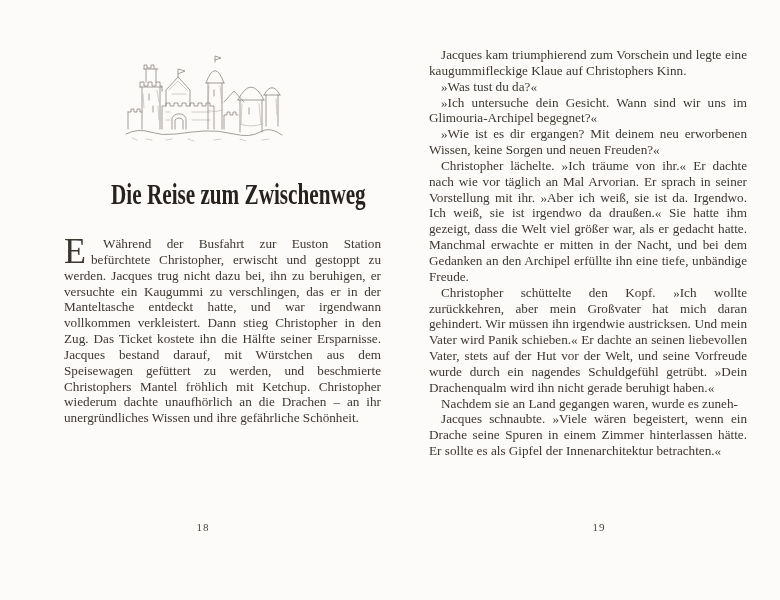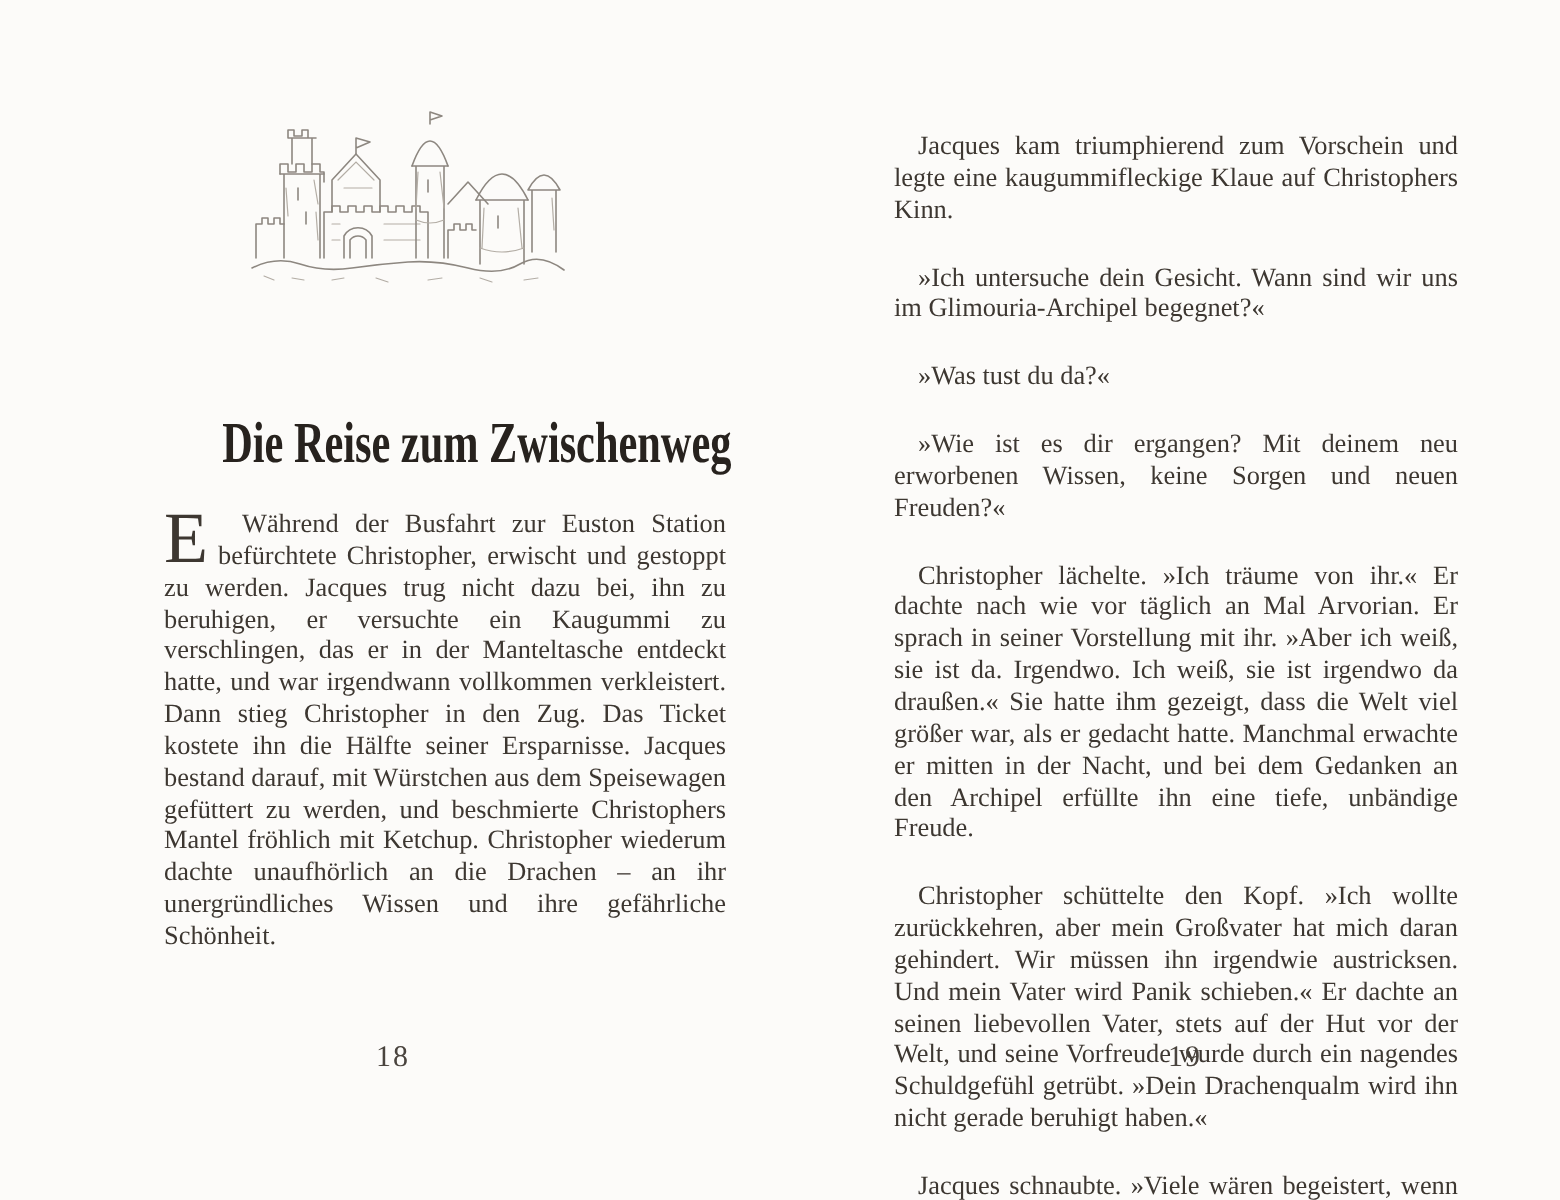--- a/index.html
+++ b/index.html
@@ -24,21 +24,20 @@
     height: 92px;
   }
 
   .chapter-title {
     position: absolute;
     top: 178px;
     left: 0;
     width: 100%;
     text-align: center;
     white-space: nowrap;
-    margin-top: 28px;
   }
   .chapter-title span {
     display: inline-block;
     font-size: 29px;
     font-weight: bold;
     color: #27221e;
     letter-spacing: 0px;
     transform: scaleX(0.73);
     transform-origin: 50% 50%;
   }
@@ -49,37 +48,37 @@
     width: 100%;
     font-size: 13.2px;
     line-height: 15.85px;
     text-align: justify;
     hyphens: auto;
     -webkit-hyphens: auto;
   }
   .page-left  .body-text { top: 236px; }
   .page-right .body-text { top: 47px; }
 
-  .para { margin: 18px; text-indent: 12px; }
+  .para { margin: 0; text-indent: 12px; }
   .para.no-indent { text-indent: 0; }
 
   .drop-cap {
     float: left;
     font-size: 36px;
     line-height: 27px;
     padding: 2px 5px 0 0;
     color: #3d3731;
   }
 
   .page-number {
     position: absolute;
     top: 521px;
     width: 30px;
-    text-align: left;
-    font-size: 15px;
+    text-align: center;
+    font-size: 11px;
     color: #4a443e;
     letter-spacing: 1px;
   }
   .page-number.left  { left: 188px; }
   .page-number.right { left: 584px; }
 
   .sketch { stroke: #8d8780; fill: none; stroke-width: 0.8; stroke-linecap: round; stroke-linejoin: round; }
   .sketch-light { stroke: #b3ada5; fill: none; stroke-width: 0.6; stroke-linecap: round; }
 </style>
 </head>
@@ -137,26 +136,26 @@
 
     <div class="body-text">
       <p class="para no-indent"><span class="drop-cap">E</span></p>
       <p class="para">Während der Busfahrt zur Euston Station befürchtete Christopher, erwischt und gestoppt zu werden. Jacques trug nicht dazu bei, ihn zu beruhigen, er versuchte ein Kaugummi zu verschlingen, das er in der Manteltasche entdeckt hatte, und war irgendwann vollkommen verkleistert. Dann stieg Christopher in den Zug. Das Ticket kostete ihn die Hälfte seiner Ersparnisse. Jacques bestand darauf, mit Würstchen aus dem Speisewagen gefüttert zu werden, und beschmierte Christophers Mantel fröhlich mit Ketchup. Christopher wiederum dachte unaufhörlich an die Drachen – an ihr unergründliches Wissen und ihre gefährliche Schönheit.</p>
     </div>
   </div>
 
   <div class="page page-right">
     <div class="body-text">
       <p class="para">Jacques kam triumphierend zum Vorschein und legte eine kaugummifleckige Klaue auf Christophers Kinn.</p>
+      <p class="para">»Was tust du da?«</p>
       <p class="para">»Ich untersuche dein Gesicht. Wann sind wir uns im Glimouria-Archipel begegnet?«</p>
-      <p class="para">»Was tust du da?«</p>
       <p class="para">»Wie ist es dir ergangen? Mit deinem neu erworbenen Wissen, keine Sorgen und neuen Freuden?«</p>
       <p class="para">Christopher lächelte. »Ich träume von ihr.« Er dachte nach wie vor täglich an Mal Arvorian. Er sprach in seiner Vorstellung mit ihr. »Aber ich weiß, sie ist da. Irgendwo. Ich weiß, sie ist irgendwo da draußen.« Sie hatte ihm gezeigt, dass die Welt viel größer war, als er gedacht hatte. Manchmal erwachte er mitten in der Nacht, und bei dem Gedanken an den Archipel erfüllte ihn eine tiefe, unbändige Freude.</p>
       <p class="para">Christopher schüttelte den Kopf. »Ich wollte zurückkehren, aber mein Großvater hat mich daran gehindert. Wir müssen ihn irgendwie austricksen. Und mein Vater wird Panik schieben.« Er dachte an seinen liebevollen Vater, stets auf der Hut vor der Welt, und seine Vorfreude wurde durch ein nagendes Schuldgefühl getrübt. »Dein Drachenqualm wird ihn nicht gerade beruhigt haben.«</p>
+      <p class="para">Nachdem sie an Land gegangen waren, wurde es zuneh-</p>
       <p class="para">Jacques schnaubte. »Viele wären begeistert, wenn ein Drache seine Spuren in einem Zimmer hinterlassen hätte. Er sollte es als Gipfel der Innenarchitektur betrachten.«</p>
-      <p class="para">Nachdem sie an Land gegangen waren, wurde es zuneh-</p>
     </div>
   </div>
 
   <div class="page-number left">18</div>
   <div class="page-number right">19</div>
 
 </div>
 
 </body></html>

